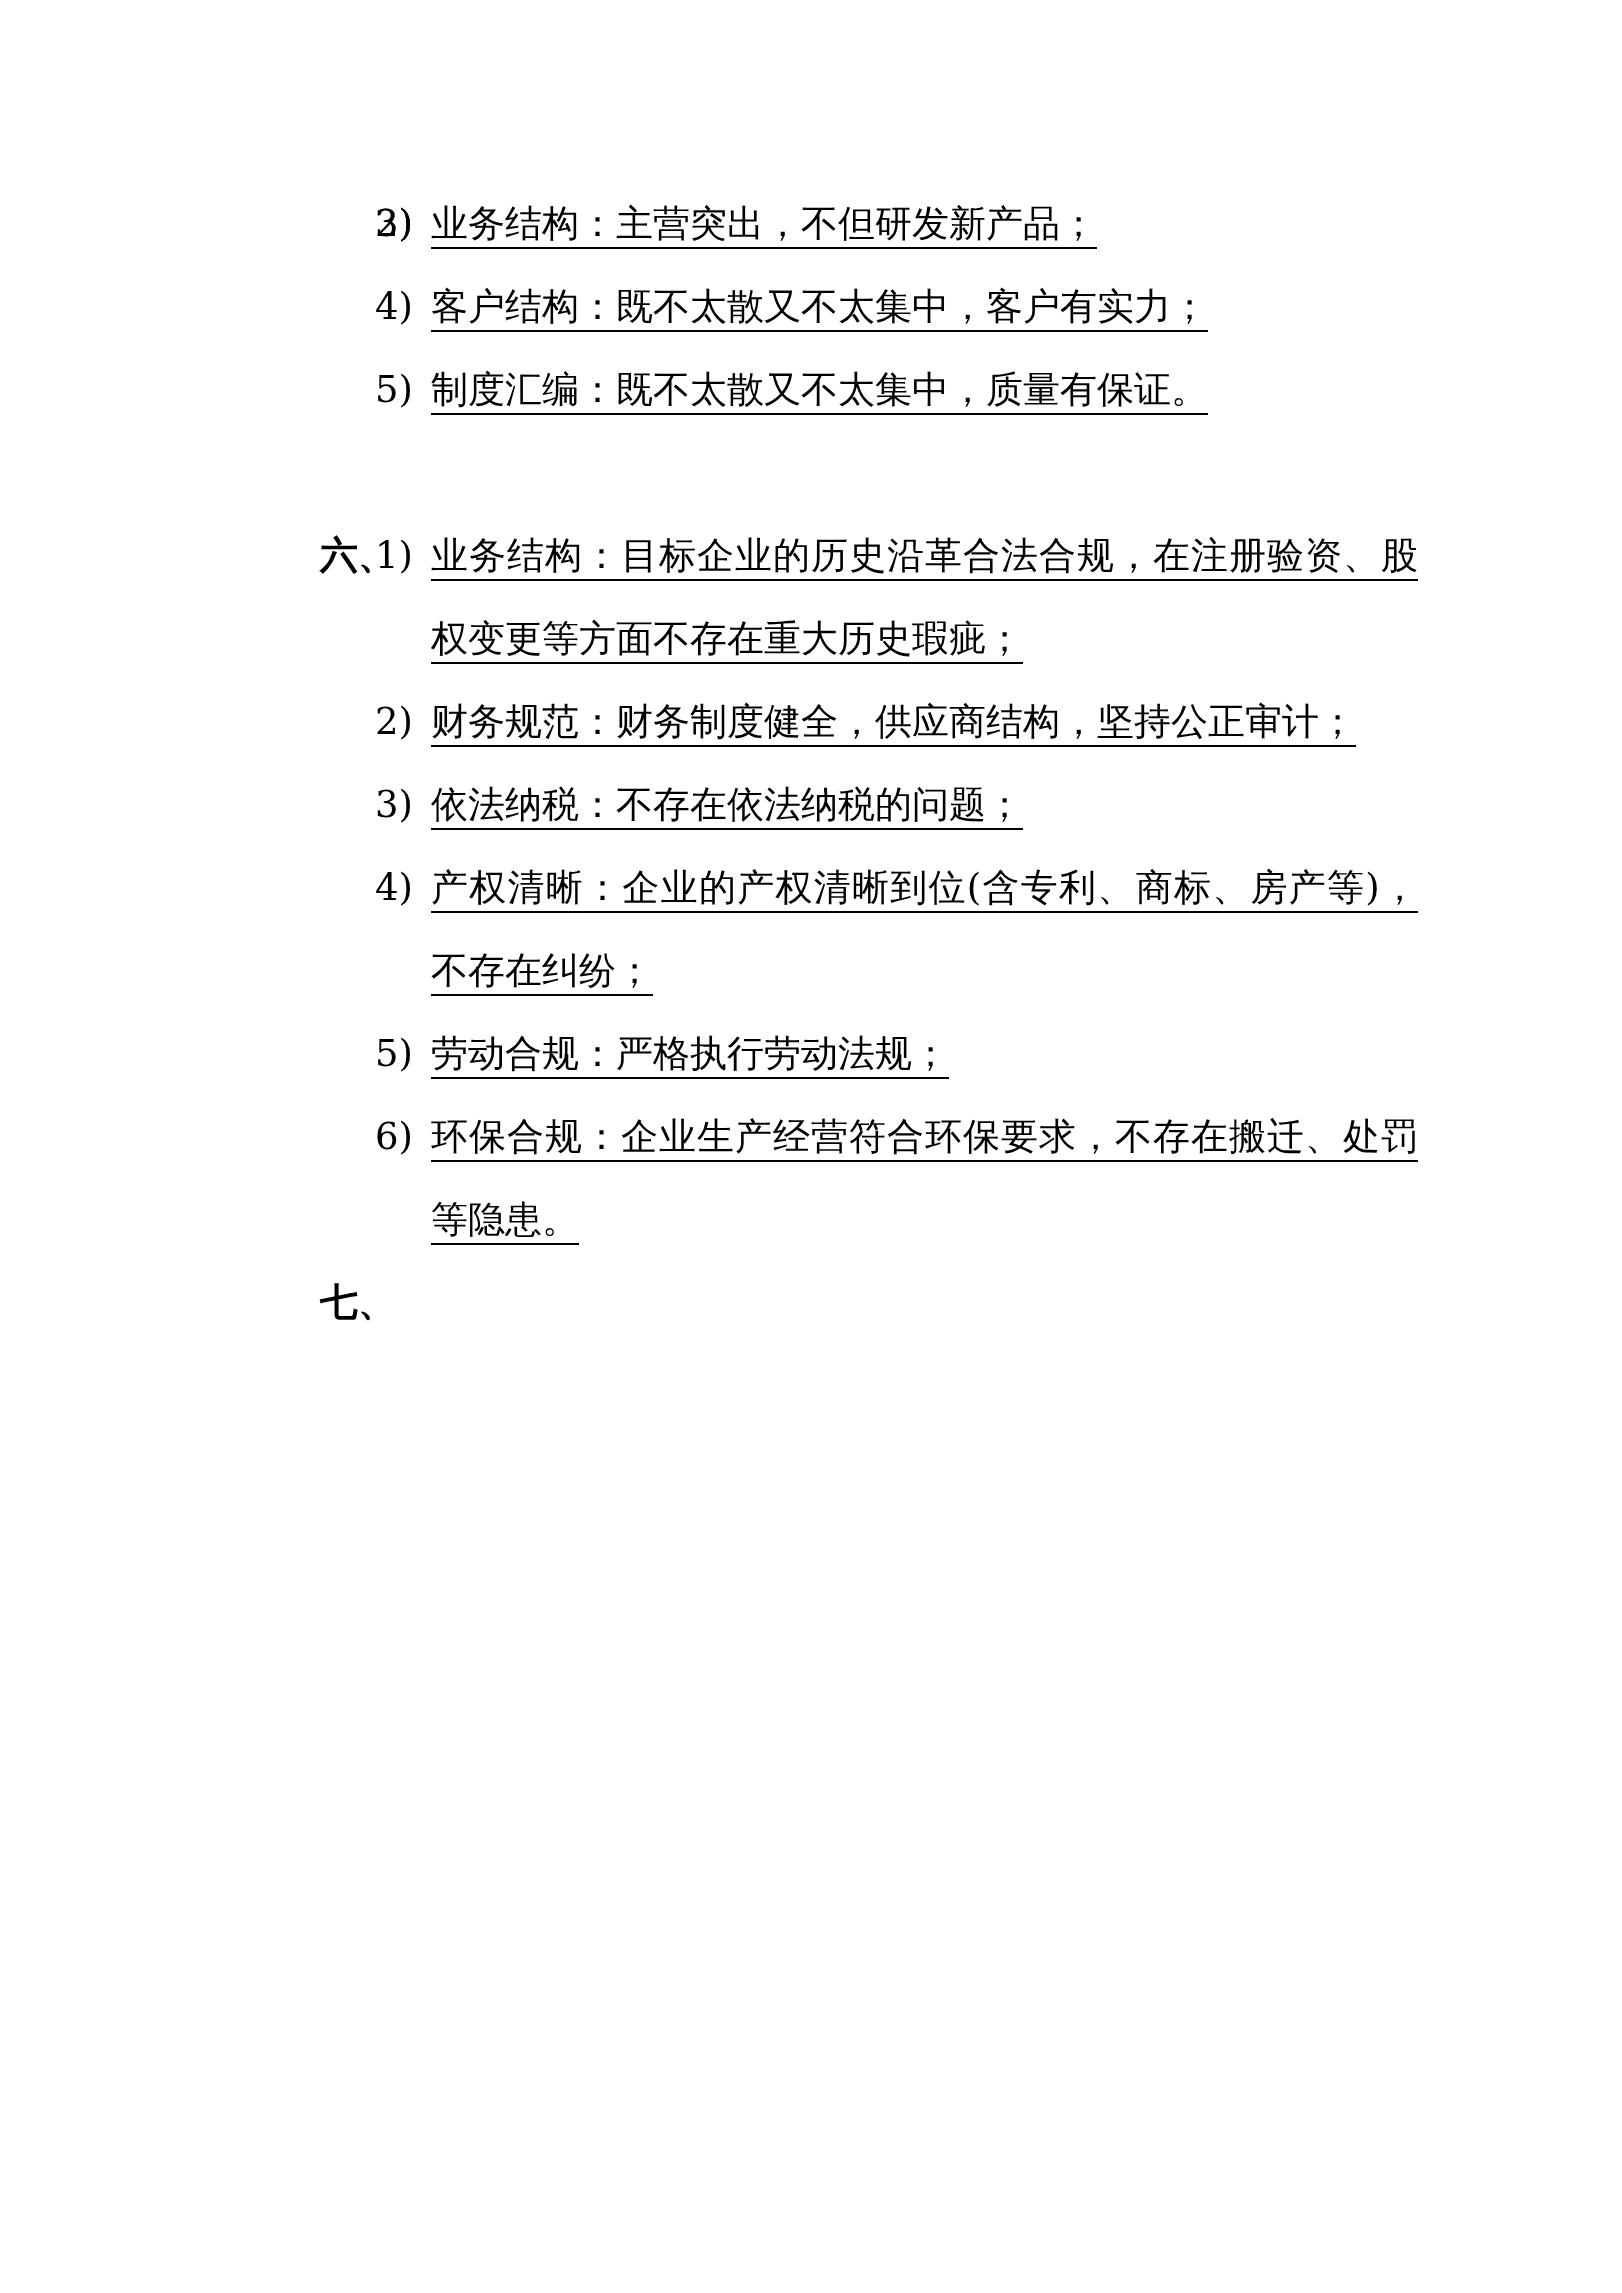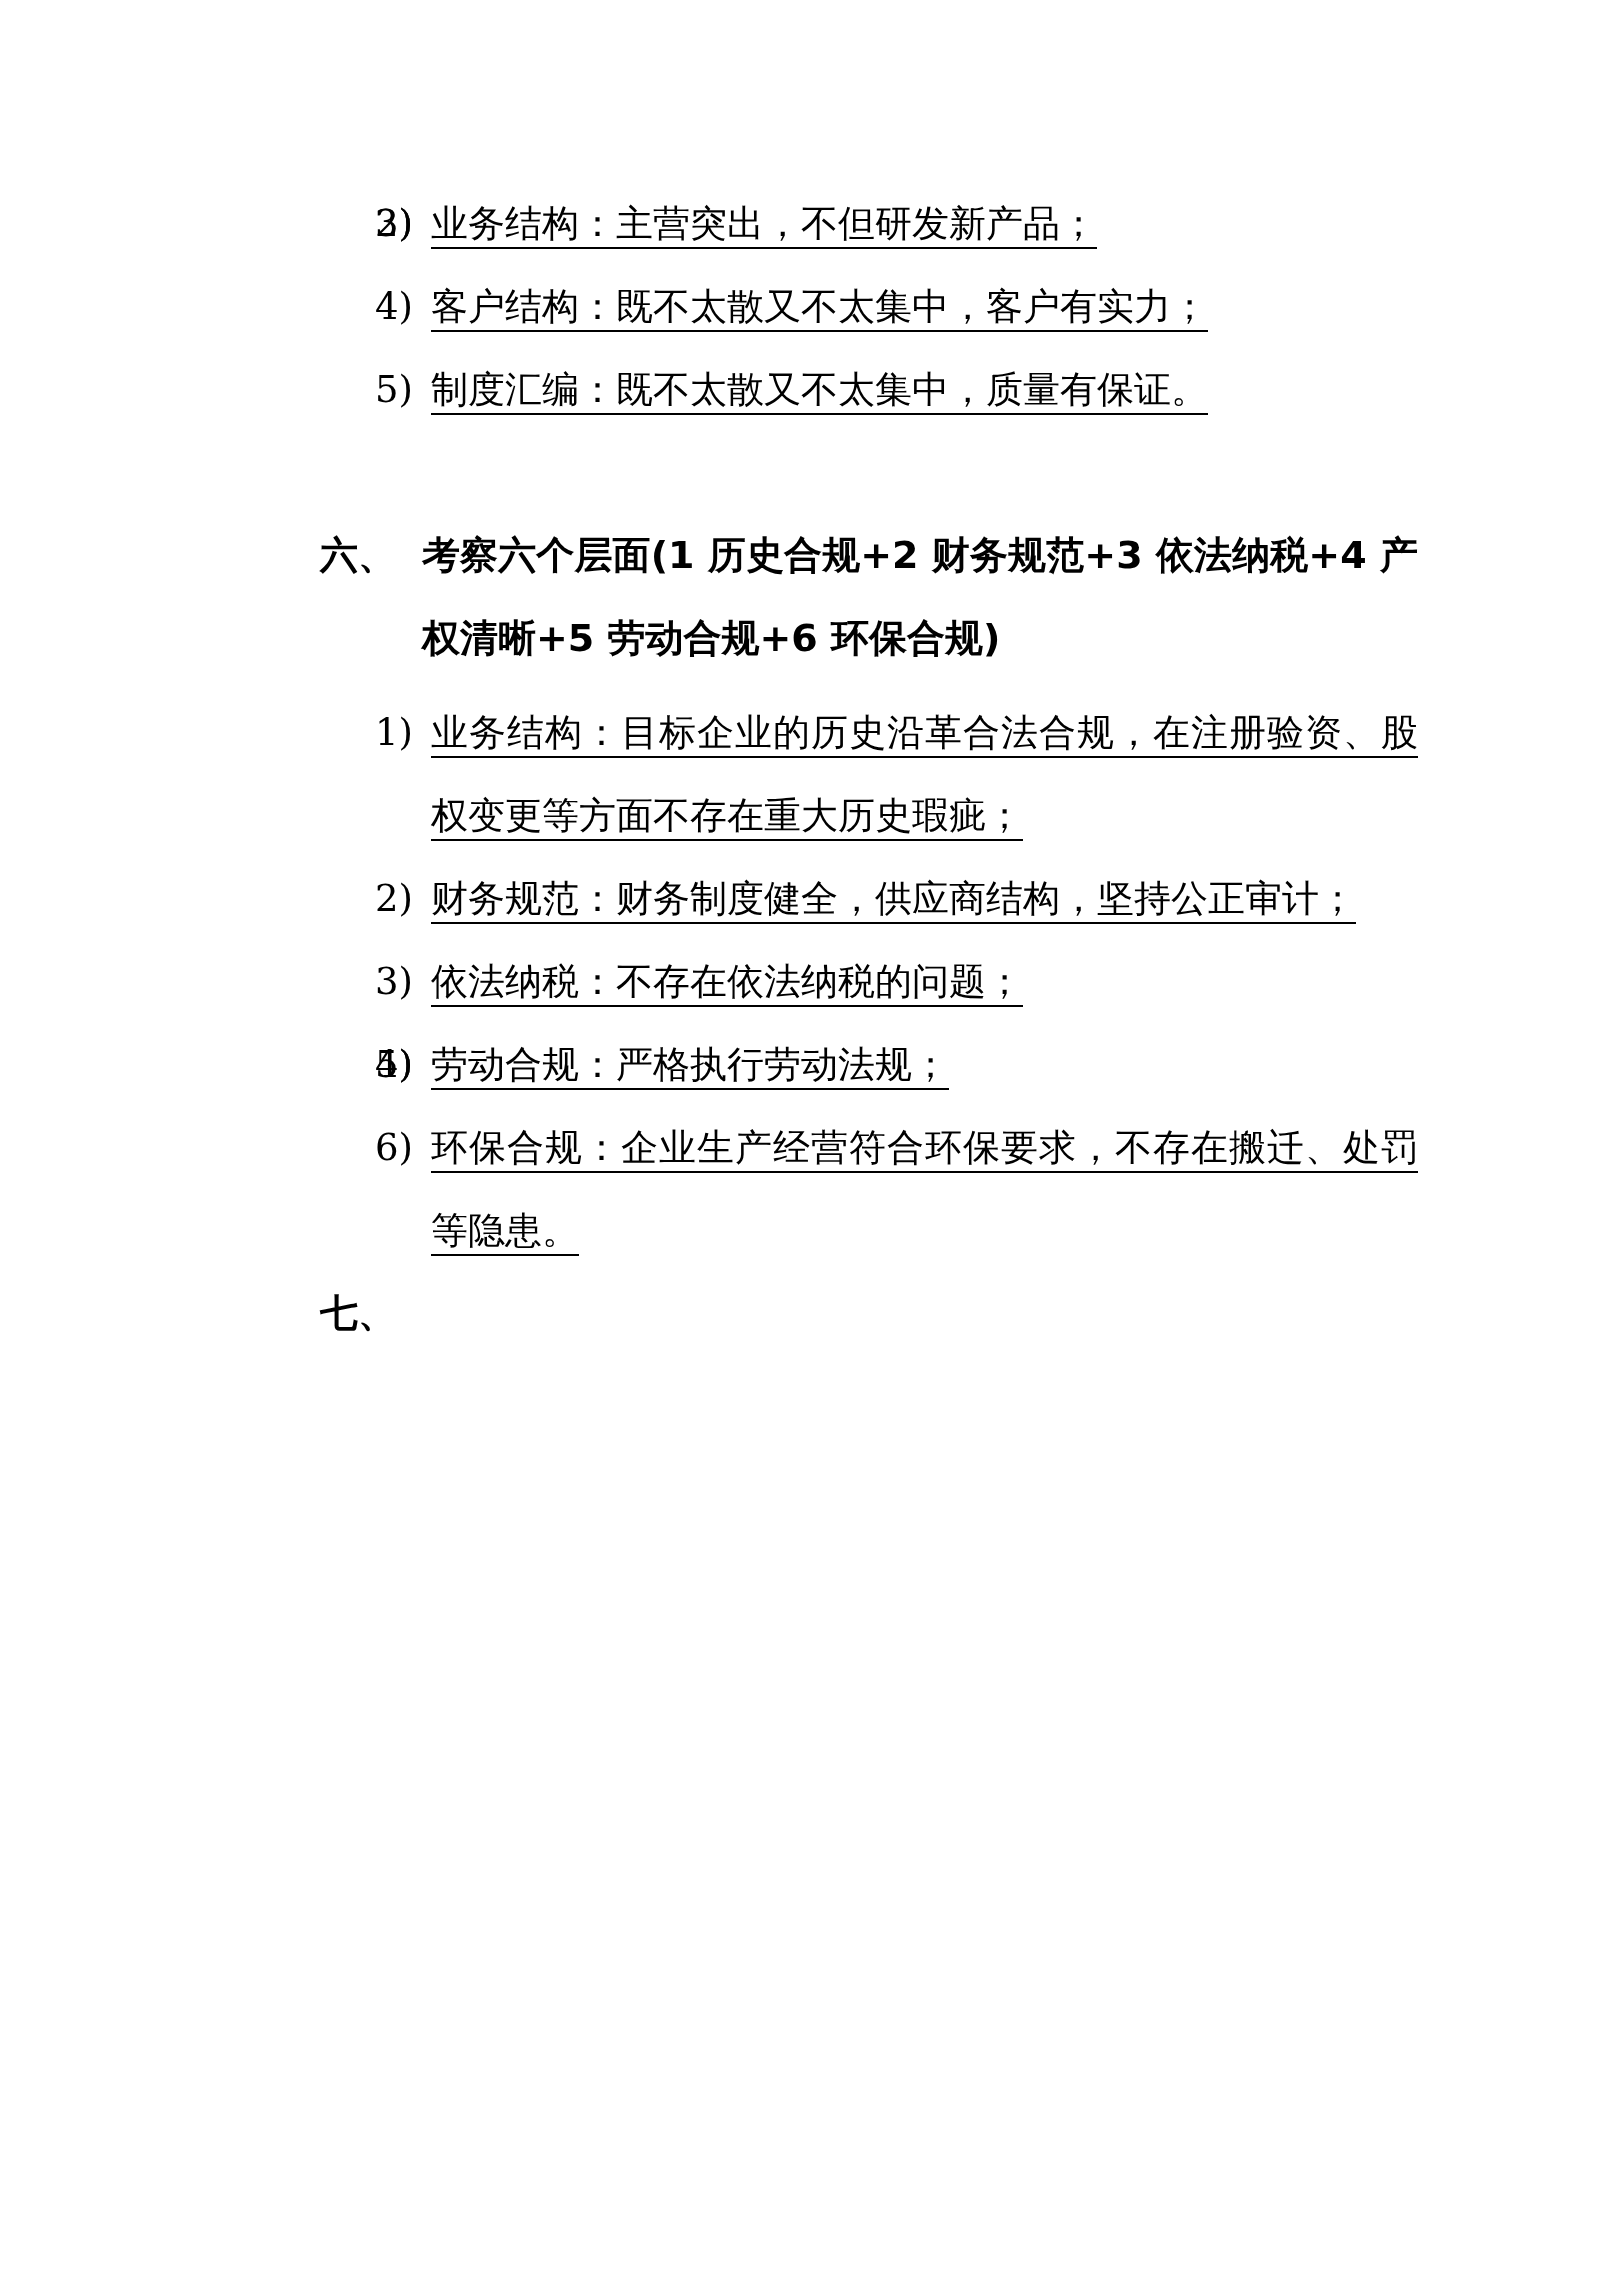--- a/index.html
+++ b/index.html
@@ -76,39 +76,39 @@
       <span class="li-text">客户结构：既不太散又不太集中，客户有实力；</span>
     </div>
     <div class="li">
       <span class="marker">5)</span>
       <span class="li-text">制度汇编：既不太散又不太集中，质量有保证。</span>
     </div>
   </div>
 
   <div class="heading heading-six">
     <span class="h-marker">六、</span>
-    <span class="h-text">考察六个层面(1 历史合规+2 财务规范+3 依法纳税+4 产权清晰+5 劳动合规+6 环保合规)</span>
   </div>
 
 
   <div class="list six-list">
     <div class="li">
       <span class="marker">1)</span>
       <span class="li-text">业务结构：目标企业的历史沿革合法合规，在注册验资、股权变更等方面不存在重大历史瑕疵；</span>
     </div>
     <div class="li">
       <span class="marker">2)</span>
       <span class="li-text">财务规范：财务制度健全，供应商结构，坚持公正审计；</span>
     </div>
     <div class="li">
       <span class="marker">3)</span>
       <span class="li-text">依法纳税：不存在依法纳税的问题；</span>
     </div>
     <div class="li">
       <span class="marker">4)</span>
+      <span class="li-text">产权清晰：企业的产权清晰到位(含专利、商标、房产等)，不存在纠纷；</span>
     </div>
     <div class="li">
       <span class="marker">5)</span>
       <span class="li-text">劳动合规：严格执行劳动法规；</span>
     </div>
     <div class="li">
       <span class="marker">6)</span>
       <span class="li-text">环保合规：企业生产经营符合环保要求，不存在搬迁、处罚等隐患。</span>
     </div>
   </div>

